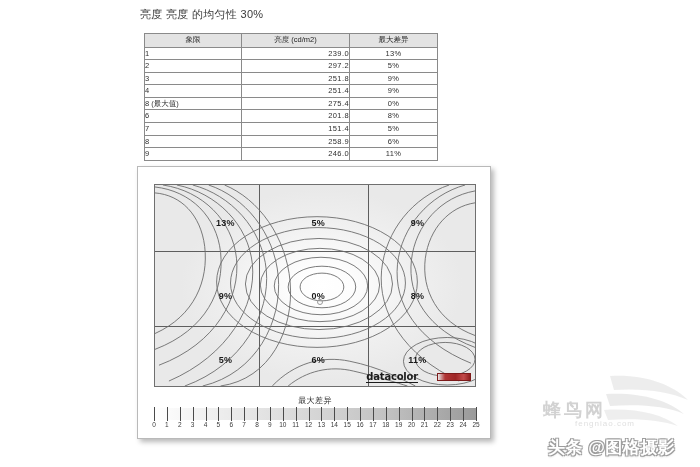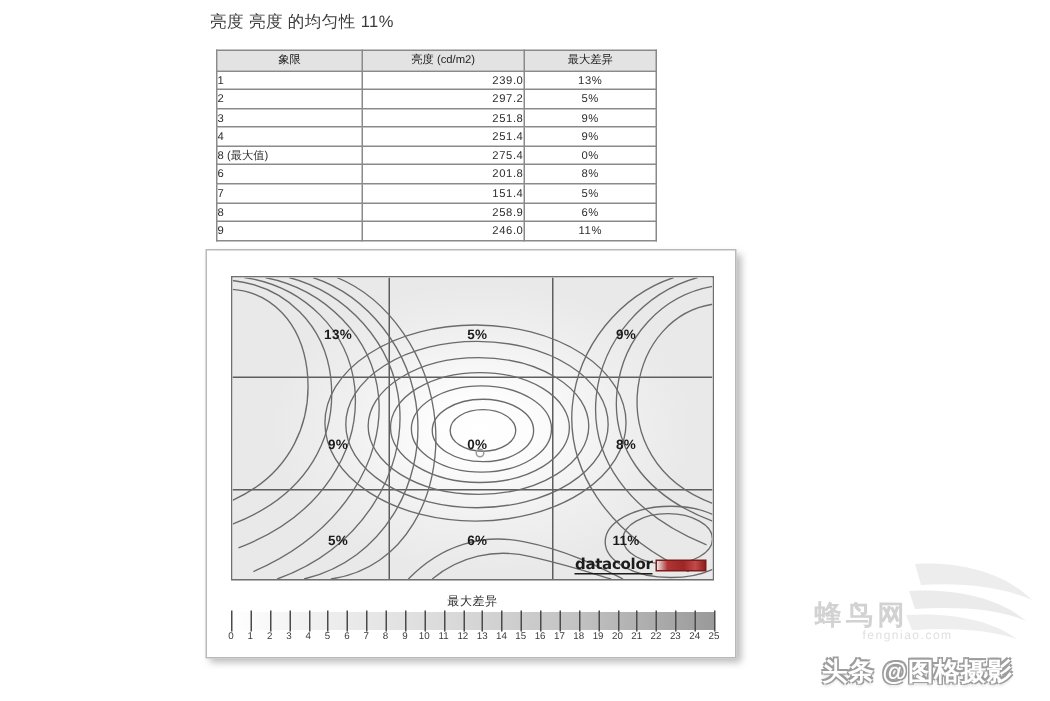--- a/index.html
+++ b/index.html
@@ -130,21 +130,21 @@
     transform: translate(-50%, -50%);
   }
 
   
   #datacolor-logo {
     position: absolute;
     right: 4px;
     bottom: 3px;
     display: flex;
     align-items: center;
-    gap: 2px;
+    gap: 19px;
   }
   #datacolor-logo .dc-text {
     font-size: 10px;
     font-weight: bold;
     color: #1c1c1c;
     border-bottom: 1.5px solid #1c1c1c;
     line-height: 11px;
     letter-spacing: -0.2px;
     font-family: "DejaVu Sans", sans-serif;
   }
@@ -235,21 +235,21 @@
       -1px  1px 0 #9d9d9d, 1px  1px 0 #9d9d9d,
        0    2px 2px rgba(0,0,0,0.12);
     letter-spacing: 0.5px;
     white-space: nowrap;
     user-select: none;
   }
 </style>
 </head>
 <body>
 
-<div id="report-title">亮度 亮度 的均匀性 11%</div>
+<div id="report-title">亮度 亮度 的均匀性 30%</div>
 
 <div id="quadrant-table-wrap">
   <table class="qtable">
     <thead>
       <tr>
         <th class="h-quad">象限</th>
         <th class="h-lum">亮度 (cd/m2)</th>
         <th class="h-dev">最大差异</th>
       </tr>
     </thead>

